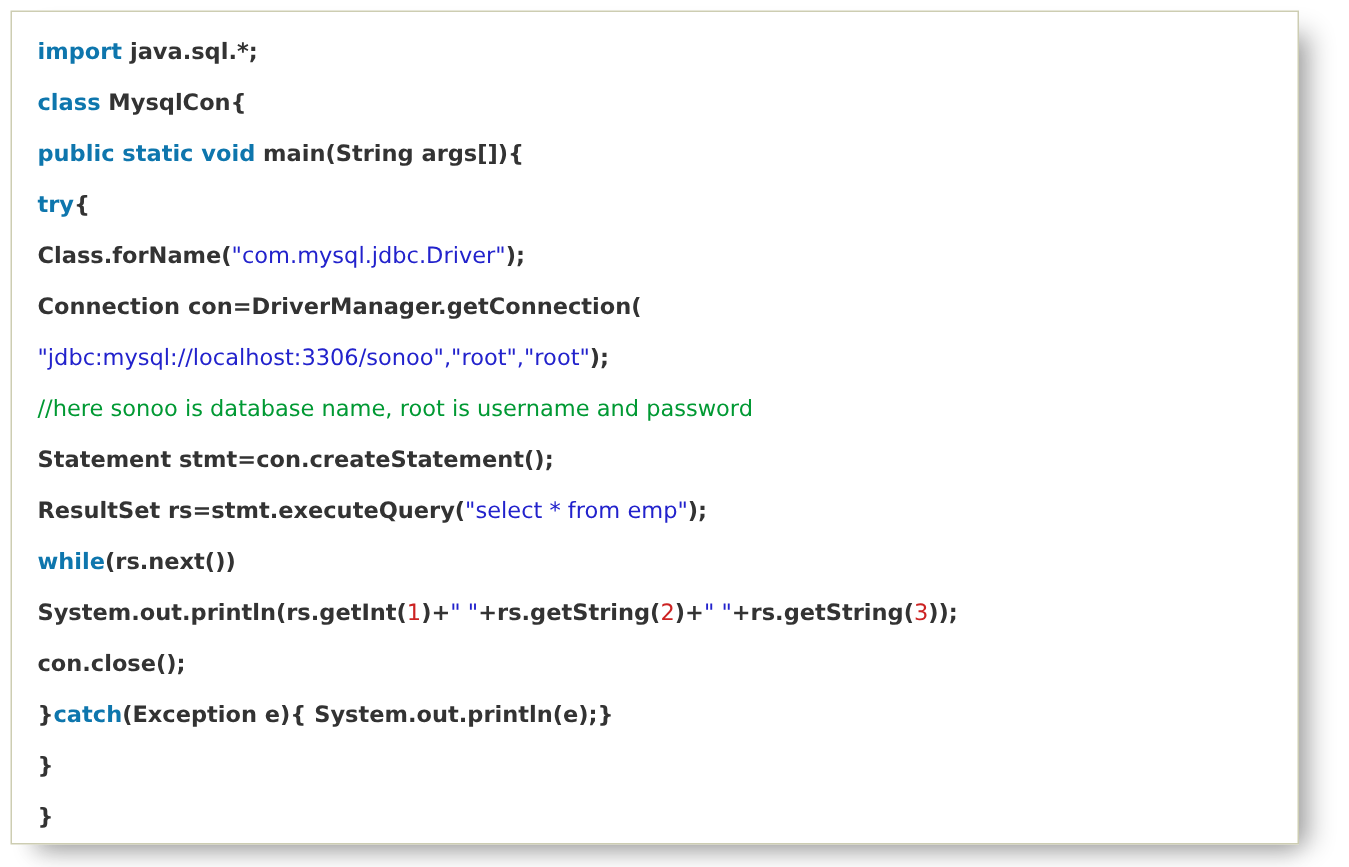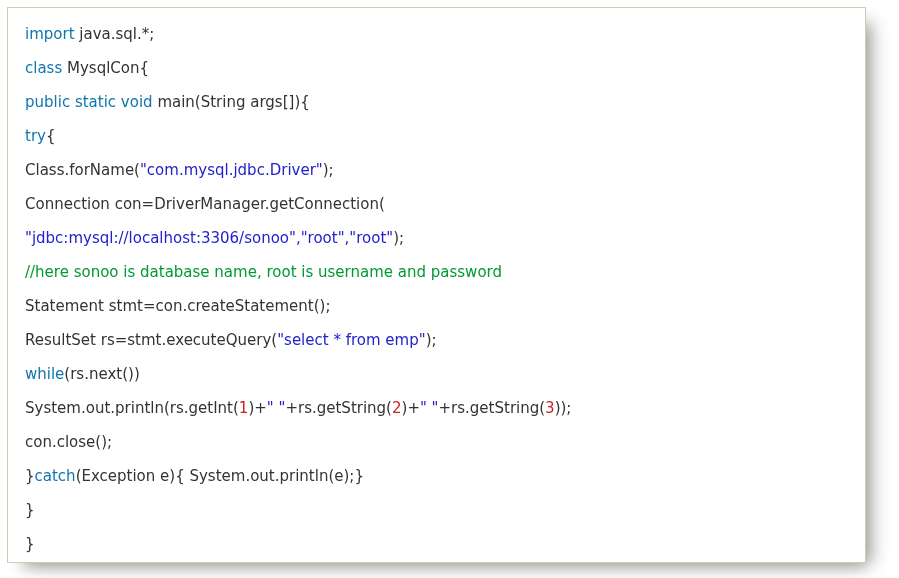--- a/index.html
+++ b/index.html
@@ -30,22 +30,22 @@
     font-size:15px;
     line-height:34px;
     white-space:pre;
     overflow:hidden;
   }
   .code-line{
     height:34px;
     white-space:pre;
   }
   .tok{white-space:pre;}
-  .tok-keyword{color:var(--c-keyword);font-weight:normal;}
+  .tok-keyword{color:var(--c-keyword);font-weight:bold;}
   .tok-string{color:var(--c-string);}
   .tok-comment{color:var(--c-comment);}
   .tok-number{color:var(--c-number);}
-  .tok-plain{color:var(--c-plain);}
+  .tok-plain{color:var(--c-plain);font-weight:bold;}
 </style>
 </head>
 <body>
 
 <div class="code-box" id="code-box"><div class="code-line"><span class="tok tok-keyword">import</span><span class="tok tok-plain"> java.sql.*;</span></div><div class="code-line"><span class="tok tok-keyword">class</span><span class="tok tok-plain"> MysqlCon{</span></div><div class="code-line"><span class="tok tok-keyword">public static void</span><span class="tok tok-plain"> main(String args[]){</span></div><div class="code-line"><span class="tok tok-keyword">try</span><span class="tok tok-plain">{</span></div><div class="code-line"><span class="tok tok-plain">Class.forName(</span><span class="tok tok-string">"com.mysql.jdbc.Driver"</span><span class="tok tok-plain">);</span></div><div class="code-line"><span class="tok tok-plain">Connection con=DriverManager.getConnection(</span></div><div class="code-line"><span class="tok tok-string">"jdbc:mysql://localhost:3306/sonoo","root","root"</span><span class="tok tok-plain">);</span></div><div class="code-line"><span class="tok tok-comment">//here sonoo is database name, root is username and password</span></div><div class="code-line"><span class="tok tok-plain">Statement stmt=con.createStatement();</span></div><div class="code-line"><span class="tok tok-plain">ResultSet rs=stmt.executeQuery(</span><span class="tok tok-string">"select * from emp"</span><span class="tok tok-plain">);</span></div><div class="code-line"><span class="tok tok-keyword">while</span><span class="tok tok-plain">(rs.next())</span></div><div class="code-line"><span class="tok tok-plain">System.out.println(rs.getInt(</span><span class="tok tok-number">1</span><span class="tok tok-plain">)+</span><span class="tok tok-string">" "</span><span class="tok tok-plain">+rs.getString(</span><span class="tok tok-number">2</span><span class="tok tok-plain">)+</span><span class="tok tok-string">" "</span><span class="tok tok-plain">+rs.getString(</span><span class="tok tok-number">3</span><span class="tok tok-plain">));</span></div><div class="code-line"><span class="tok tok-plain">con.close();</span></div><div class="code-line"><span class="tok tok-plain">}</span><span class="tok tok-keyword">catch</span><span class="tok tok-plain">(Exception e){ System.out.println(e);}</span></div><div class="code-line"><span class="tok tok-plain">}</span></div><div class="code-line"><span class="tok tok-plain">}</span></div></div>
 
 </body></html>

